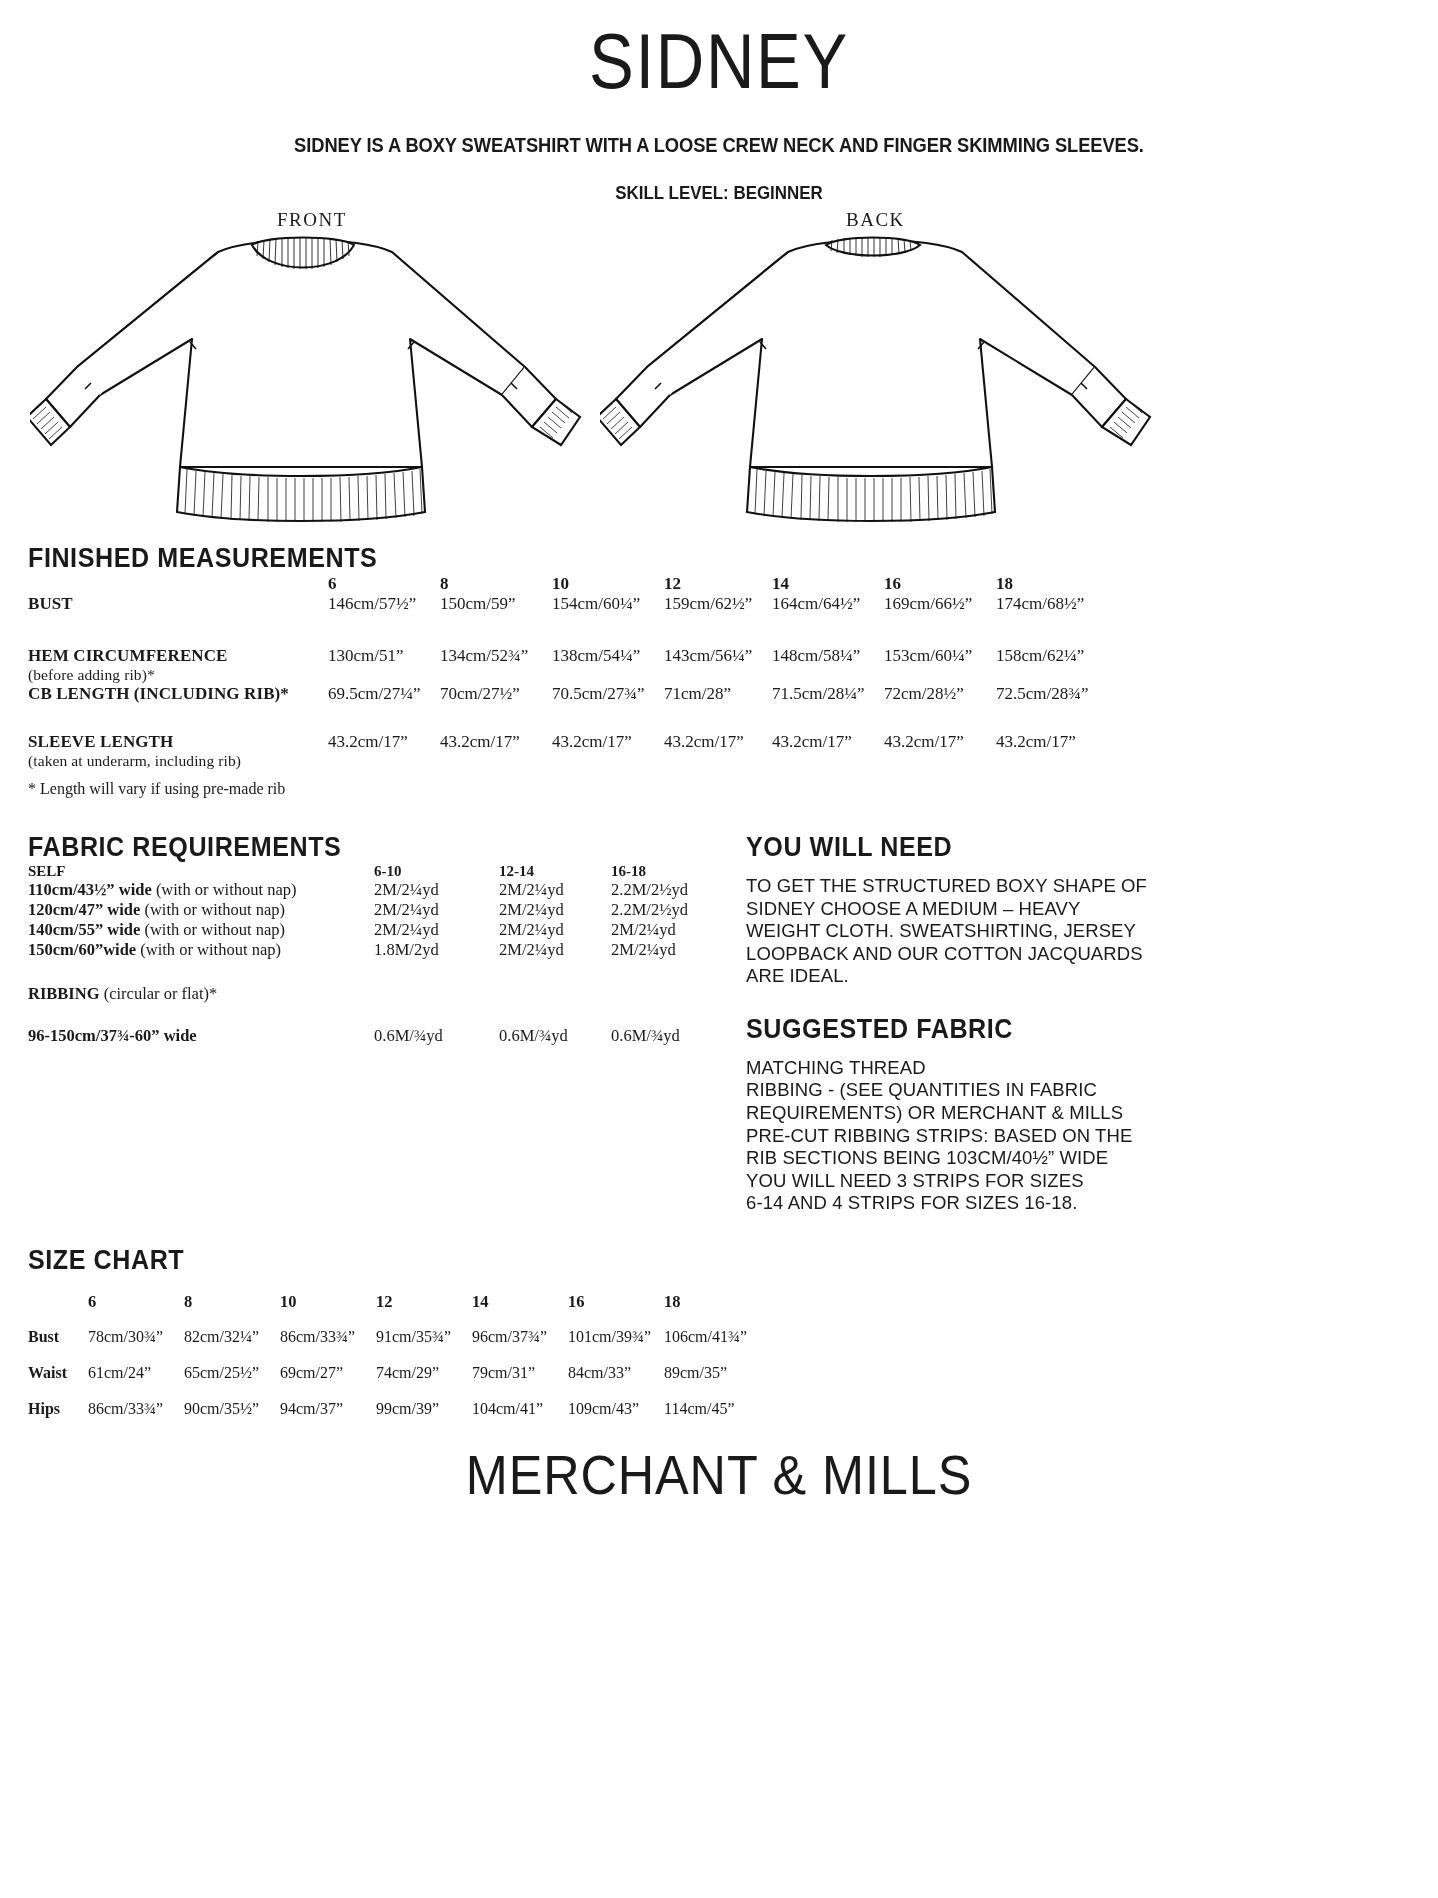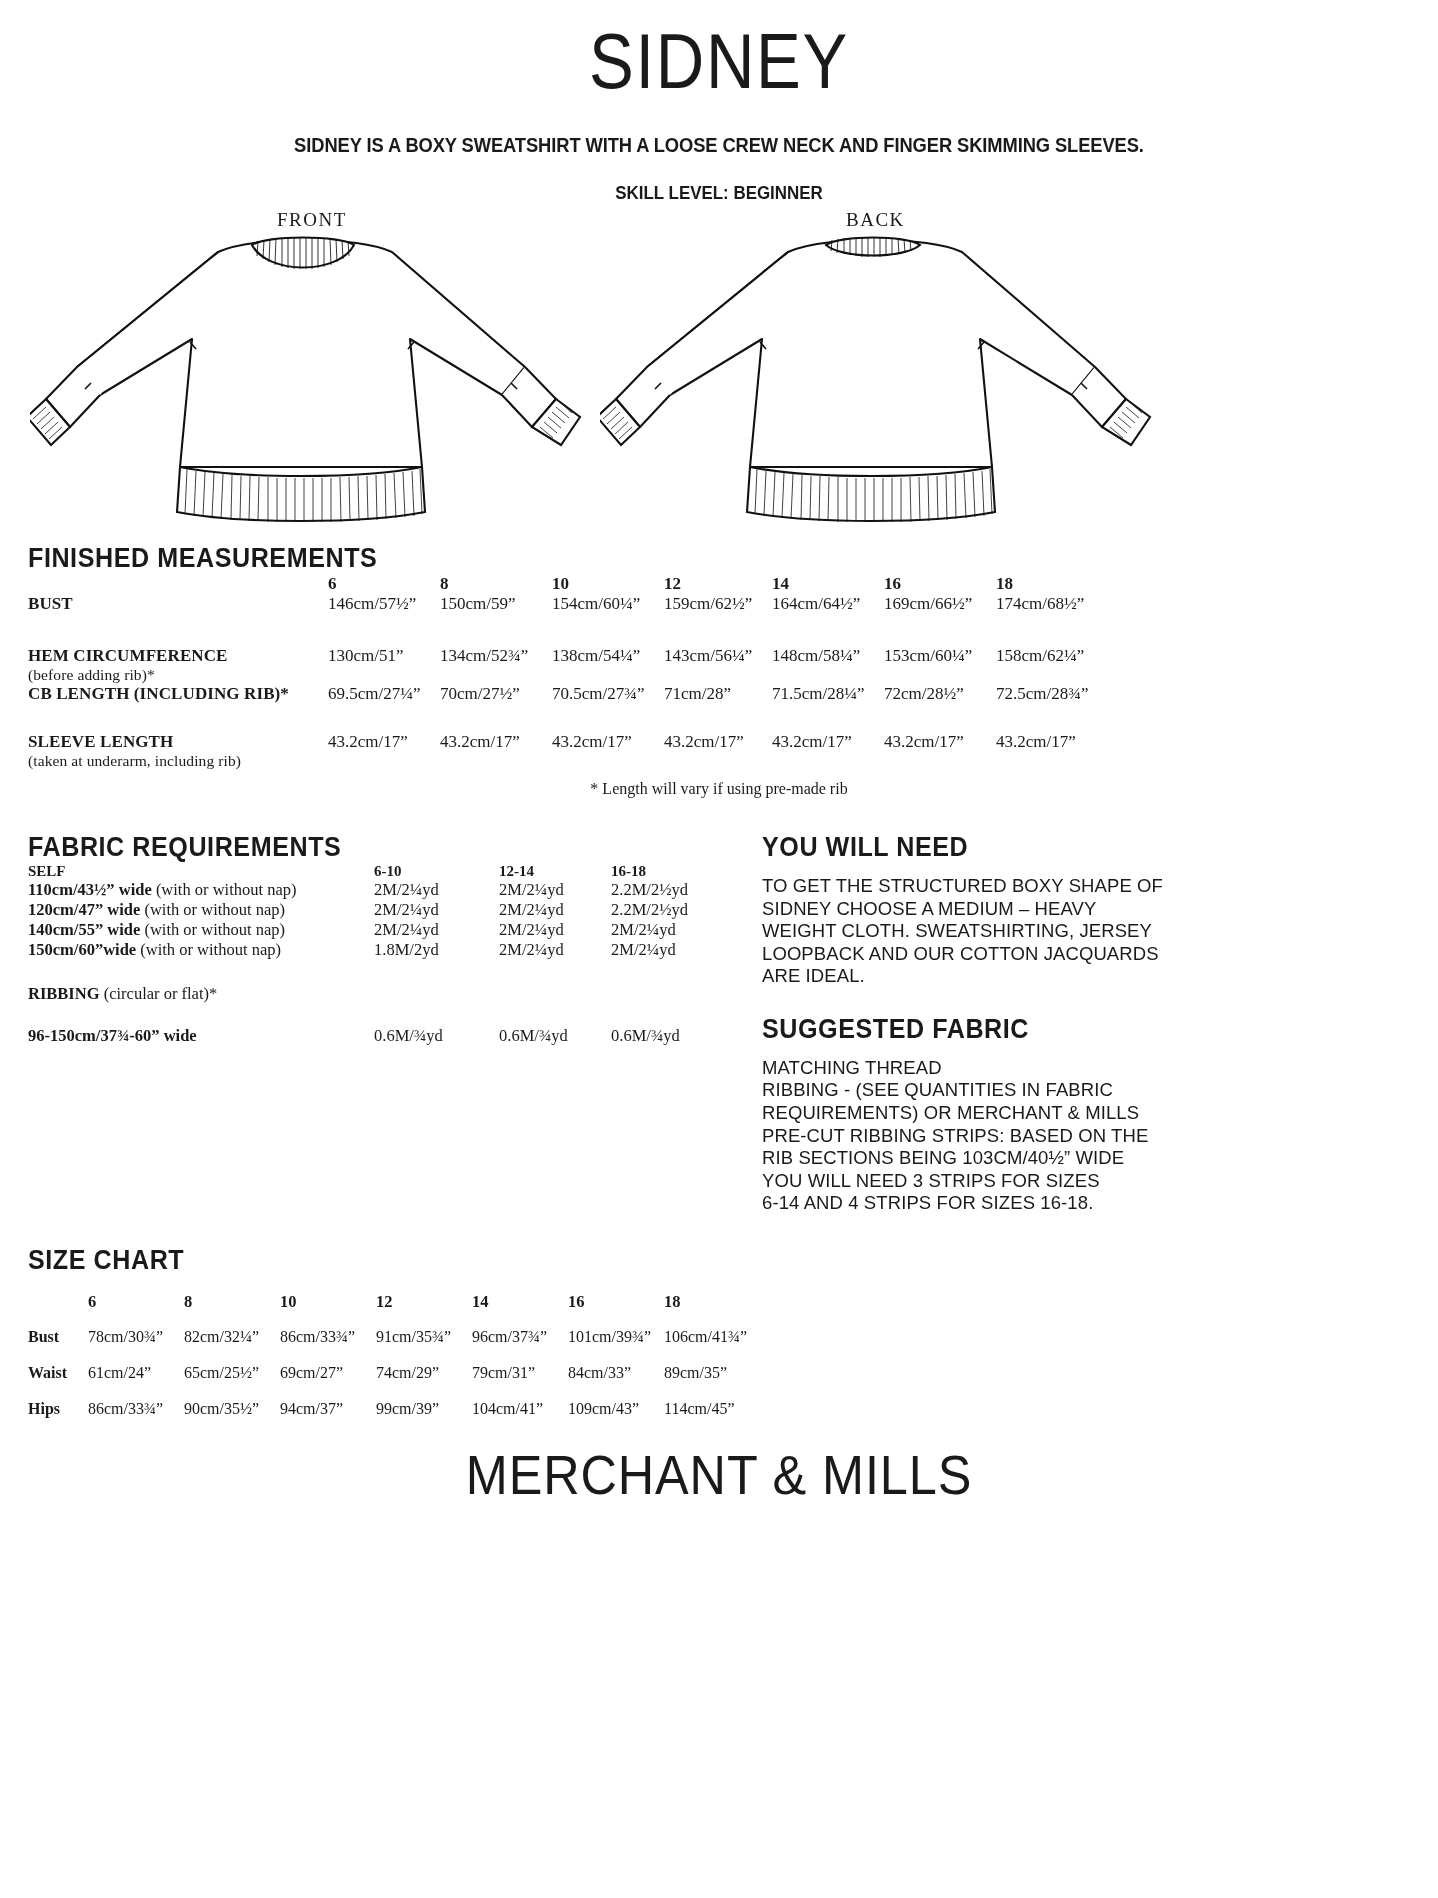--- a/index.html
+++ b/index.html
@@ -100,27 +100,27 @@
     white-space: nowrap;
   }
   .fm-sub {
     font-weight: normal;
     font-size: 15.5px;
     display: block;
     letter-spacing: 0.1px;
   }
   .fm-val { white-space: nowrap; font-size: 16.5px; }
 
-  .note { font-size: 16px; margin-top: 10px; text-align: center; }
+  .note { font-size: 16px; margin-top: 10px; }
 
   
   #two-col {
     display: flex;
     margin-top: 34px;
-    gap: 36px;
+    gap: 20px;
   }
   #col-left  { width: 688px; flex: 0 0 688px; }
   #col-right { flex: 1 1 auto; padding-left: 10px; }
 
   .fr-head-row td {
     font-family: "Liberation Serif", "DejaVu Serif", serif;
     font-weight: bold;
     font-size: 15px;
     padding-top: 14px;
     padding-bottom: 8px;

